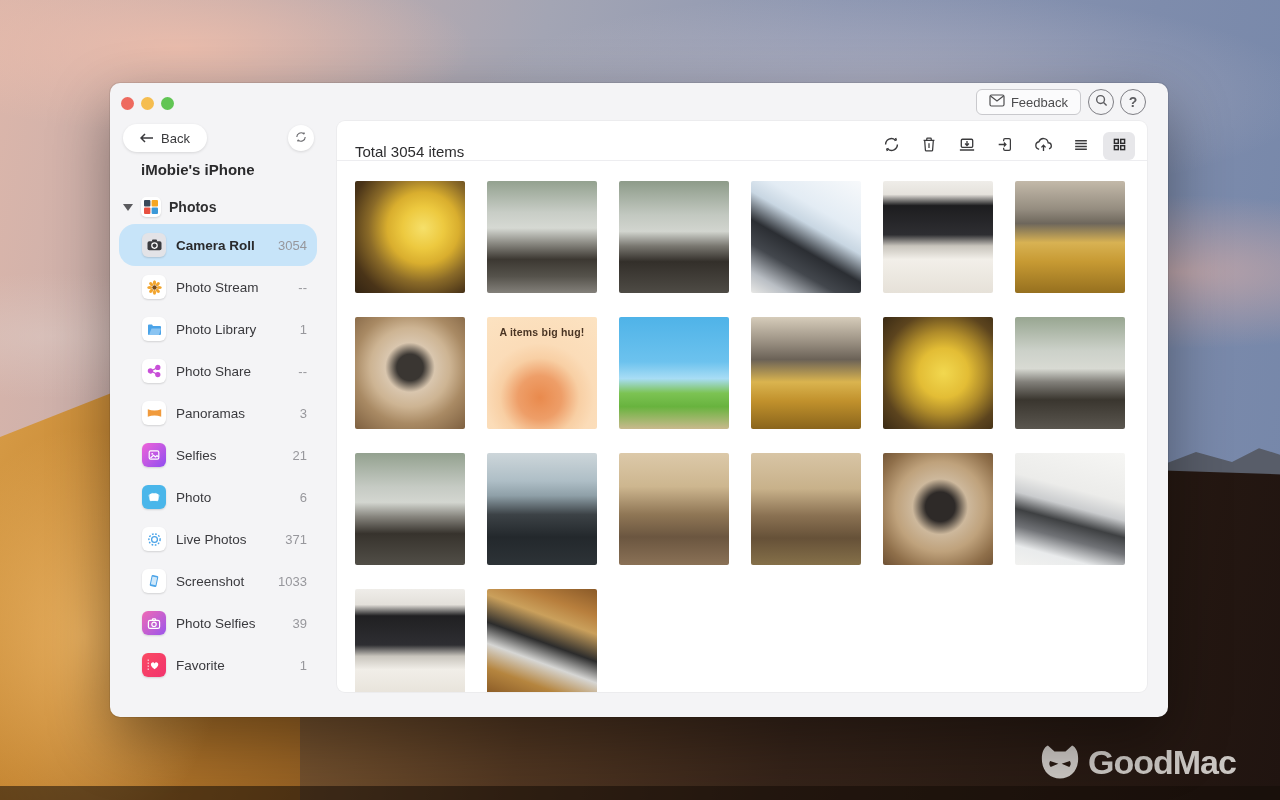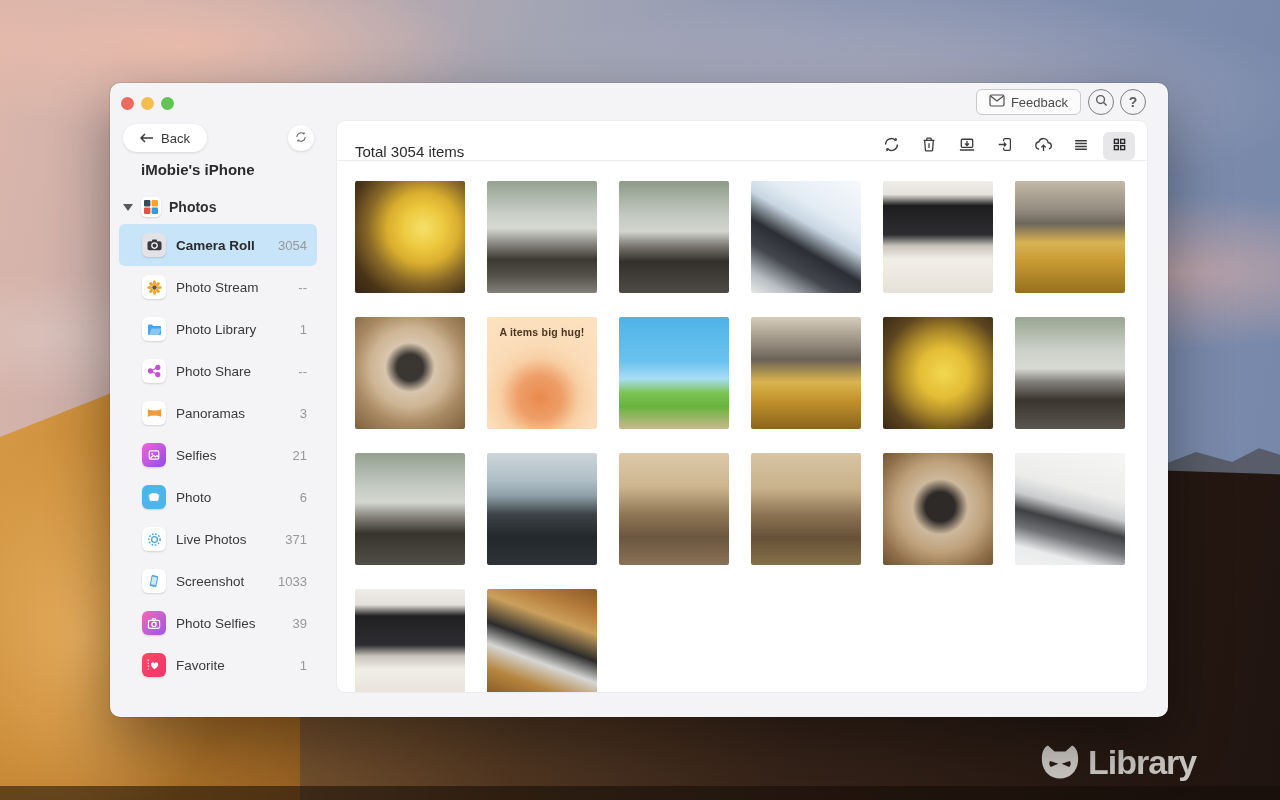--- a/index.html
+++ b/index.html
@@ -58,21 +58,21 @@
   .sb-refresh { position:absolute; left:178px; top:42px; width:26px; height:26px; border-radius:50%; background:#fff;
     border:none; box-shadow:0 1px 3px rgba(0,0,0,.12); display:flex; align-items:center; justify-content:center; }
   .device-name { position:absolute; left:31px; top:78px; font-size:15px; font-weight:700; color:#2b2b2d; }
 
   .tree-head { position:absolute; left:13px; top:111px; display:flex; align-items:center; gap:8px; height:26px; }
   .disclosure { width:0; height:0; border-left:5px solid transparent; border-right:5px solid transparent;
     border-top:7px solid #5a5a5e; }
   .tree-label { font-size:14px; font-weight:700; color:#2e2e30; }
 
   .sidebar-list { position:absolute; left:9px; top:141px; width:198px; }
-  .sb-row { height:42px; display:flex; align-items:center; padding:0 10px 0 23px; border-radius:6px; }
+  .sb-row { height:42px; display:flex; align-items:center; padding:0 10px 0 23px; border-radius:16px; }
   .sb-row.selected { background:#c7e4f9; }
   .sb-row .label { margin-left:10px; font-size:13.5px; color:#3a3a3e; }
   .sb-row.selected .label { color:#2a2a2c; font-weight:700; }
   .sb-row .count { margin-left:auto; font-size:13px; color:#97979c; }
   .sb-icon { width:24px; height:24px; border-radius:6px; display:flex; align-items:center; justify-content:center;
     box-shadow:0 1px 2px rgba(0,0,0,.14); flex:0 0 auto; }
   .tree-app-icon { width:20px; height:20px; border-radius:5px; background:#fff; display:flex; align-items:center;
     justify-content:center; box-shadow:0 1px 2px rgba(0,0,0,.14); }
 
   
@@ -104,21 +104,21 @@
   </div>
 
   <div class="watermark">
     <span>
       <svg width="44" height="40" viewBox="0 0 40 36" fill="#cac6c2">
         <path d="M3.5 15 C3.5 9 5.5 4.5 9 3 L15 8.5 H25 L31 3 C34.5 4.5 36.5 9 36.5 15 C36.5 26 29.5 33 20 33 C10.5 33 3.5 26 3.5 15 Z
                  M11 17 L18.5 19.5 L11.5 22.5 C10 21 10 18.5 11 17 Z
                  M29 17 L21.5 19.5 L28.5 22.5 C30 21 30 18.5 29 17 Z" fill-rule="evenodd"></path>
       </svg>
     </span>
-    <span class="brand">Library</span>
+    <span class="brand">GoodMac</span>
   </div>
 
   <div class="window">
 
     <div class="traffic">
       <span style="background:#ee6a5f"></span>
       <span style="background:#f5bd4f"></span>
       <span style="background:#61c554"></span>
     </div>
 

